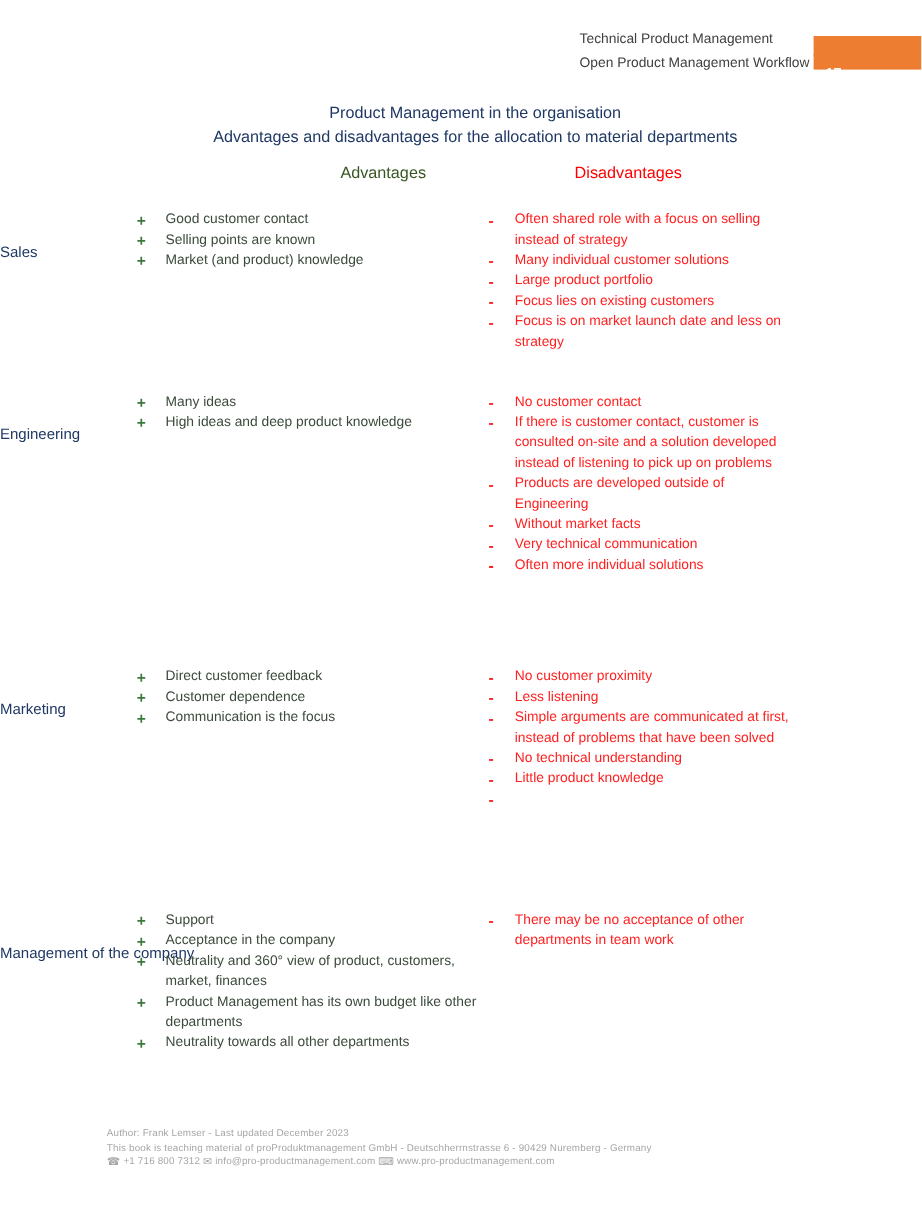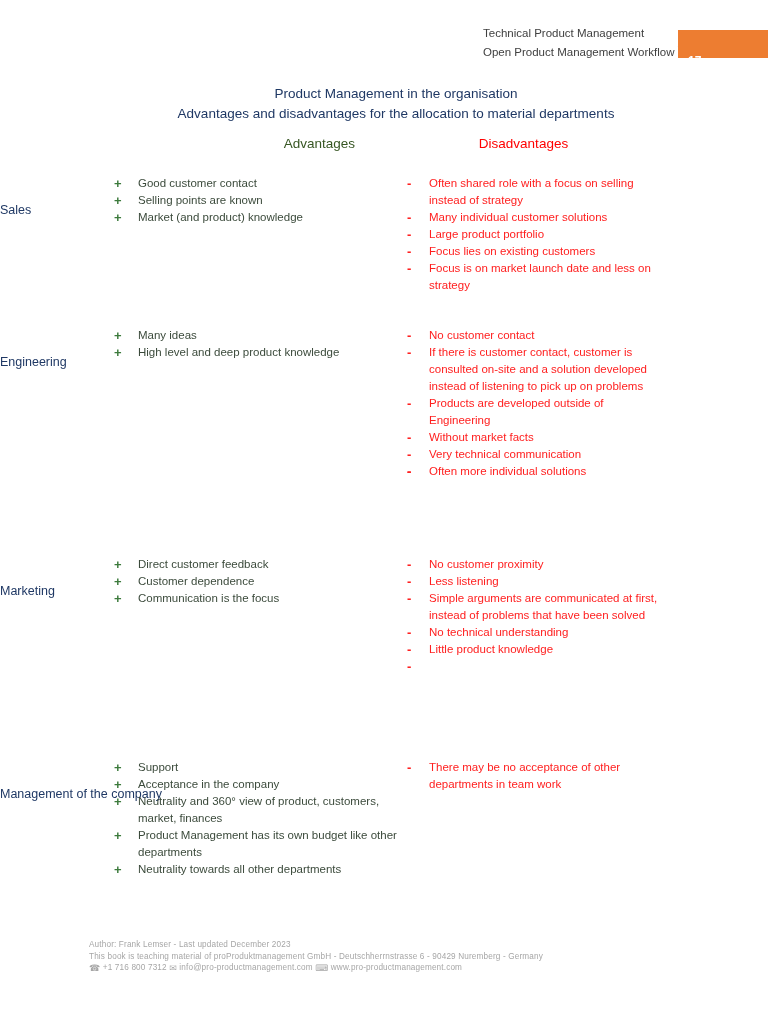--- a/index.html
+++ b/index.html
@@ -226,21 +226,21 @@
             <div class="bullet-row"><span class="marker">-</span><span>Focus lies on existing customers</span></div>
             <div class="bullet-row"><span class="marker">-</span><span>Focus is on market launch date and less on strategy</span></div>
           </div>
         </div>
       </div>
       <div class="section" style="top: 306px;">
         <div class="section-title">Engineering</div>
         <div class="cols">
           <div class="col left">
             <div class="bullet-row"><span class="marker">+</span><span>Many ideas</span></div>
-            <div class="bullet-row"><span class="marker">+</span><span>High level and deep product knowledge</span></div>
+            <div class="bullet-row"><span class="marker">+</span><span>High ideas and deep product knowledge</span></div>
           </div>
           <div class="col right">
             <div class="bullet-row"><span class="marker">-</span><span>No customer contact</span></div>
             <div class="bullet-row"><span class="marker">-</span><span>If there is customer contact, customer is consulted on-site and a solution developed instead of listening to pick up on problems</span></div>
             <div class="bullet-row"><span class="marker">-</span><span>Products are developed outside of Engineering</span></div>
             <div class="bullet-row"><span class="marker">-</span><span>Without market facts</span></div>
             <div class="bullet-row"><span class="marker">-</span><span>Very technical communication</span></div>
             <div class="bullet-row"><span class="marker">-</span></div>
             <div class="bullet-row"><span class="marker">-</span><span>Often more individual solutions</span></div>
           </div>

